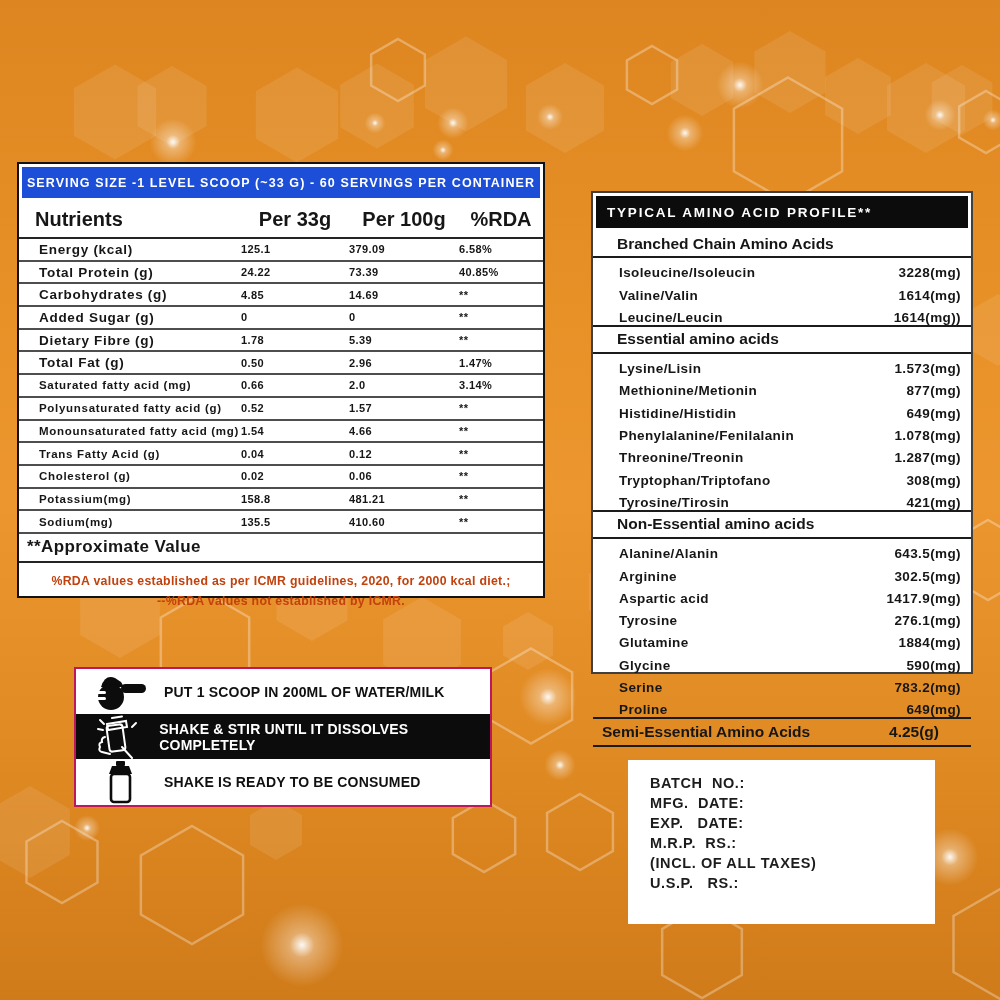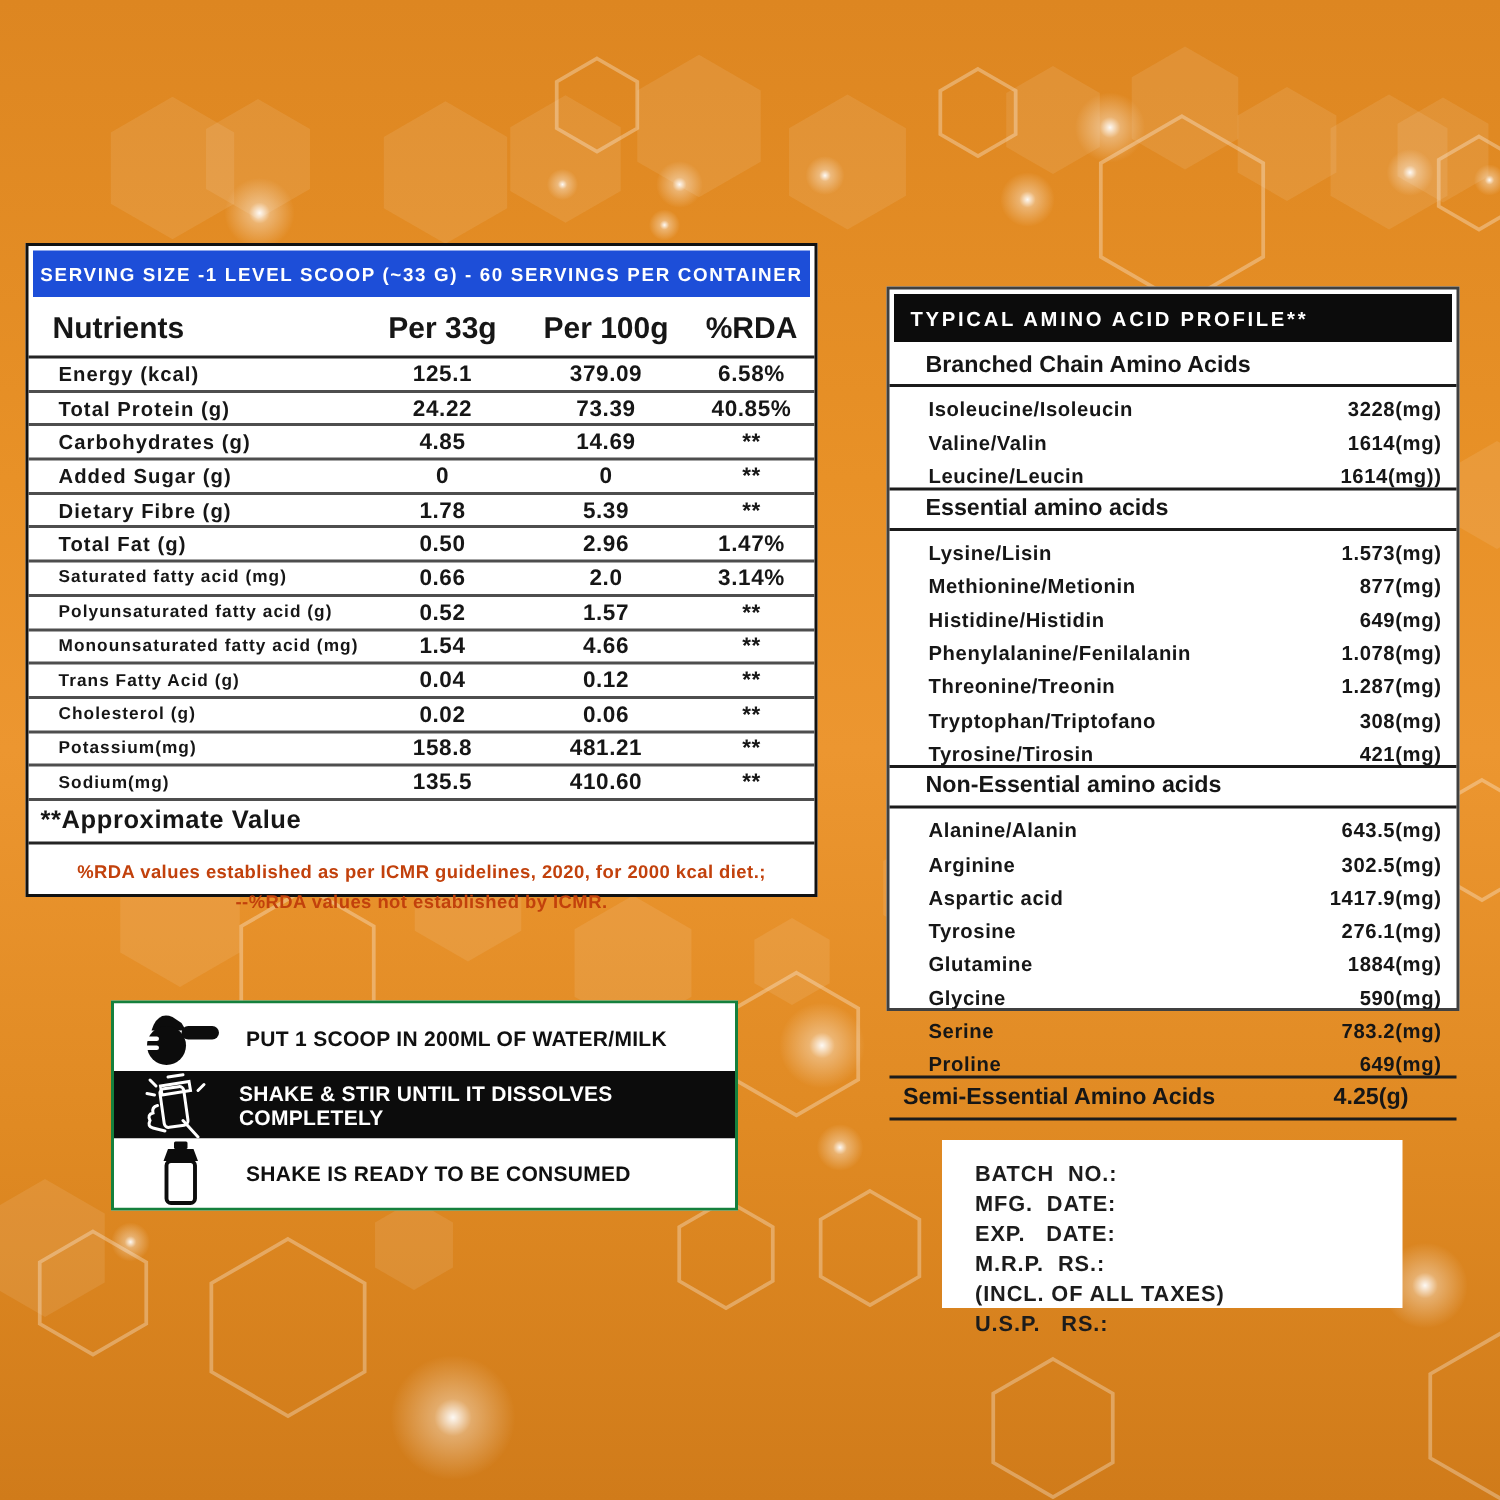--- a/index.html
+++ b/index.html
@@ -14,21 +14,21 @@
       align-items:center;justify-content:center;font-size:12.5px;font-weight:700;letter-spacing:1.1px;}
   .nut-header{display:grid;grid-template-columns:222px 108px 110px 1fr;align-items:center;
       height:36px;border-bottom:2px solid #242424;font-weight:700;font-size:20px;}
   .nut-header .c0{padding-left:16px;}
   .nut-header .c1,.nut-header .c2,.nut-header .c3{text-align:center;}
   .nut-row{display:grid;grid-template-columns:222px 108px 110px 1fr;align-items:center;
       height:20.7px;border-bottom:2px solid #4e4e4e;font-weight:700;}
   .nut-row .name{padding-left:20px;letter-spacing:.7px;}
   .nut-row.lg .name{font-size:13.5px;}
   .nut-row.sm .name{font-size:11.5px;}
-  .nut-row .v{text-align:center;font-size:15px;letter-spacing:.4px;}
+  .nut-row .v{font-size:11px;letter-spacing:.4px;}
   .approx-row{height:27px;display:flex;align-items:center;padding-left:8px;
       font-size:17px;font-weight:700;letter-spacing:.4px;border-bottom:2px solid #242424;}
   .rda-note{display:flex;flex-direction:column;align-items:center;justify-content:space-between;
       padding-top:8px;font-size:12.3px;font-weight:700;letter-spacing:.3px;line-height:1.65;color:#c2410c;}
 
   
   .amino-panel{position:absolute;left:591px;top:164px;width:382px;height:483px;
       background:#fff;border:2px solid #404040;box-sizing:border-box;margin-top:27px;}
   .amino-title{margin:3px;height:32px;background:#0c0c0c;color:#fff;display:flex;align-items:center;
       padding-left:11px;font-size:13.5px;font-weight:700;letter-spacing:1.8px;}
@@ -38,28 +38,28 @@
   .amino-row{display:flex;justify-content:space-between;align-items:flex-end;height:22.3px;
       padding:0 10px 0 26px;font-size:13.5px;font-weight:700;letter-spacing:.4px;}
   .amino-summary{border-top:2px solid #1b1b1b;border-bottom:2px solid #1b1b1b;height:26px;
       display:flex;align-items:center;justify-content:space-between;
       padding:0 32px 0 9px;font-size:15.5px;font-weight:800;}
 
   
   .directions-title{position:absolute;left:75px;top:634px;width:418px;text-align:center;
       font-size:17px;font-weight:700;letter-spacing:2.6px;color:#201a12;margin-top:44px;}
   .directions-box{position:absolute;left:74px;top:667px;width:418px;height:140px;background:#fff;
-      border:2px solid #15803d;box-sizing:border-box;display:flex;flex-direction:column;}
+      border:2px solid #be185d;box-sizing:border-box;display:flex;flex-direction:column;}
   .step{flex:1;display:flex;align-items:center;background:#fff;color:#101010;}
   .step.inverted{background:#0c0c0c;color:#fff;}
   .icon-cell{width:88px;display:flex;justify-content:center;align-items:center;}
   .step-label{font-size:14px;font-weight:700;letter-spacing:.2px;}
 
   
-  .batch-box{position:absolute;left:628px;top:760px;width:307px;height:112px;background:#fff;
+  .batch-box{position:absolute;left:628px;top:760px;width:307px;height:164px;background:#fff;
       box-sizing:border-box;padding:13px 0 0 22px;}
   .batch-line{font-size:14.5px;font-weight:700;letter-spacing:.6px;line-height:20px;
       white-space:pre;color:#1c1c1c;}
 </style>
 </head>
 <body>
 
 <div class="stage">
 
   <svg id="bg" xmlns="http://www.w3.org/2000/svg" width="1000" height="1000">

